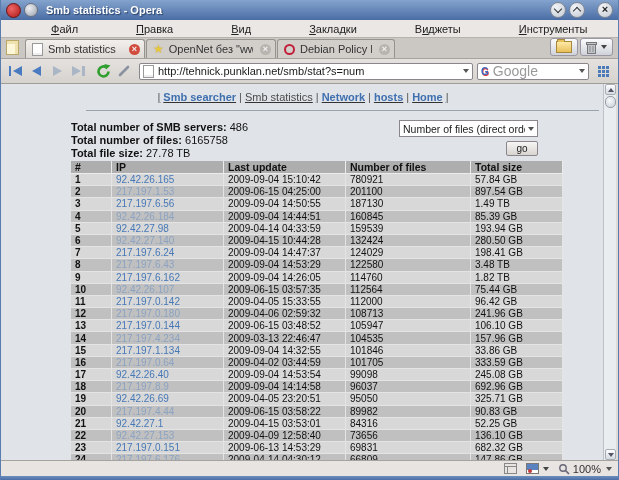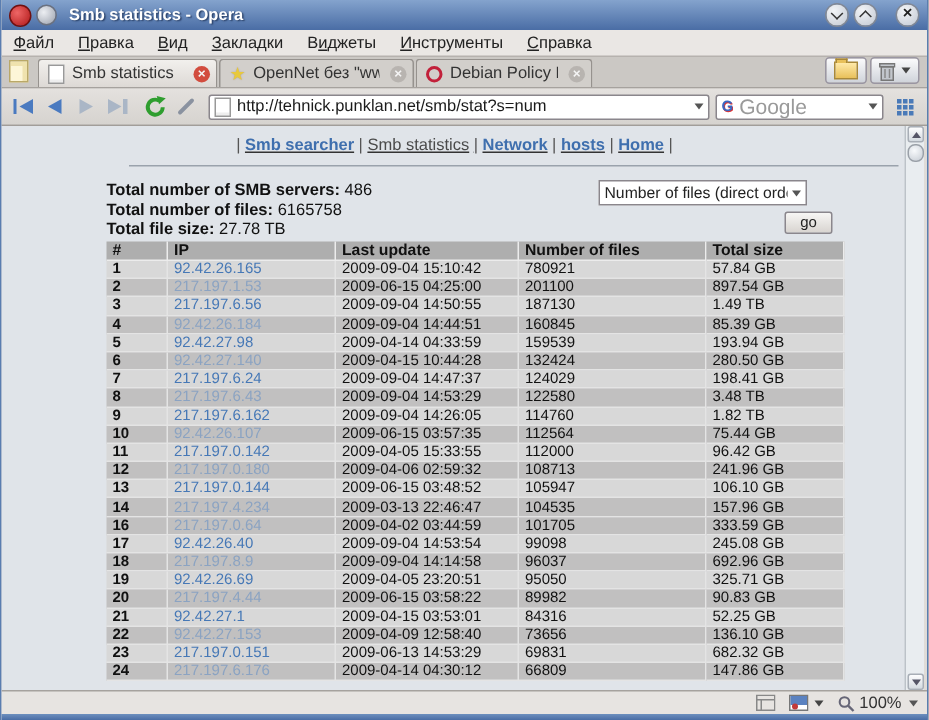--- a/index.html
+++ b/index.html
@@ -17,21 +17,21 @@
           border:1px solid #808896;margin-left:3px;flex:none;position:relative;}
   .winbtn.close{margin:0 5px 0 12px;}
   .winbtn .chev{position:absolute;left:3.5px;top:4px;width:5px;height:5px;border:solid #333;border-width:0 0 1.6px 1.6px;}
   .winbtn .chev.down{transform:rotate(-45deg);top:2.5px;}
   .winbtn .chev.up{transform:rotate(135deg);top:5px;}
   .winbtn .x{position:absolute;left:0;top:0;width:14px;height:13px;text-align:center;font-size:11px;
              font-weight:bold;color:#222;line-height:13px;}
   
   .menubar{position:absolute;left:0;top:20px;width:100%;height:17px;background:#eae7e4;
            border-bottom:1px solid #b6b2ae;display:flex;align-items:center;font-size:11px;color:#222;}
-  .menu-item{padding:1px 8px;cursor:default;}
+  .menu-item{padding:1px 8px;cursor:default;margin-left:42px;}
   .menu-item .accel{text-decoration:underline;}
   
   .tabbar{position:absolute;left:0;top:38px;width:100%;height:20px;background:#cbc8c4;
           border-bottom:1px solid #a6a29e;display:flex;align-items:flex-end;}
   .newpage-icon{width:11px;height:13px;background:#fdf6d8;border:1px solid #b9a868;margin:0 6px 3px 5px;flex:none;
                 box-shadow:inset -3px 3px 0 #efe2ae;}
   .tab{height:19px;display:flex;align-items:center;padding:0 4px 0 6px;box-sizing:border-box;
        border:1px solid #96928e;border-bottom:none;border-radius:3px 3px 0 0;background:#d2cfcb;margin-right:1px;}
   .tab.active{background:linear-gradient(#f2f0ed,#ddd9d5);}
   .tabicon{flex:none;margin-right:5px;}
@@ -72,21 +72,21 @@
   .pagenav{position:absolute;left:0;top:7px;width:100%;text-align:center;font-size:11px;color:#333;text-decoration:underline;}
   .pagenav .navlink{color:#3f6fae;font-weight:bold;margin:0 3px;}
   .pagenav .navcurrent{color:#4a4a4a;margin:0 3px;}
   .pagenav .navsep{color:#555;}
   .rule{position:absolute;left:85px;top:26px;width:513px;height:0;border-top:1px solid #9aa2ac;}
   .totals{position:absolute;left:70px;top:37px;font-size:11px;color:#111;line-height:13px;}
   .totals b{font-weight:bold;}
   .sortsel{position:absolute;left:398px;top:36px;width:139px;height:17px;background:#fff;border:1px solid #8a868c;
            box-sizing:border-box;display:flex;align-items:center;font-size:10.5px;color:#222;padding:0 3px;}
   .sortsel span{flex:1;white-space:nowrap;overflow:hidden;}
-  .gobtn{position:absolute;left:522px;top:57px;width:32px;height:15px;background:linear-gradient(#f7f6f4,#d8d4d0);
+  .gobtn{position:absolute;left:505px;top:57px;width:32px;height:15px;background:linear-gradient(#f7f6f4,#d8d4d0);
          border:1px solid #8a868c;border-radius:2px;box-sizing:border-box;font-size:10px;color:#222;
          display:flex;align-items:center;justify-content:center;}
   table.srv{position:absolute;left:70px;top:77px;border-collapse:separate;border-spacing:0;font-size:10px;color:#111;
             table-layout:fixed;width:467px;}
   table.srv th{background:#aeaeae;font-weight:bold;text-align:left;height:12px;padding:0 0 0 4px;
                border-right:1px solid #ececec;border-bottom:1px solid #ececec;font-size:10.5px;overflow:hidden;white-space:nowrap;}
   table.srv td{height:11.2px;padding:0 0 0 4px;border-right:1px solid #e4e4e4;border-bottom:1px solid #e4e4e4;
                overflow:hidden;white-space:nowrap;line-height:11px;}
   table.srv tr.odd td{background:#d8d8d8;}
   table.srv tr.even td{background:#c1c0c0;}
@@ -343,20 +343,27 @@
             <td class="c3">105947</td>
             <td class="c4">106.10 GB</td>
           </tr>
           <tr class="even">
             <td class="c0">14</td>
             <td class="c1"><span class="iplink">217.197.4.234</span></td>
             <td class="c2">2009-03-13 22:46:47</td>
             <td class="c3">104535</td>
             <td class="c4">157.96 GB</td>
           </tr>
+          <tr class="odd">
+            <td class="c0">15</td>
+            <td class="c1"><span class="iplink">217.197.1.134</span></td>
+            <td class="c2">2009-09-04 14:32:55</td>
+            <td class="c3">101846</td>
+            <td class="c4">33.86 GB</td>
+          </tr>
           <tr class="even">
             <td class="c0">16</td>
             <td class="c1"><span class="iplink">217.197.0.64</span></td>
             <td class="c2">2009-04-02 03:44:59</td>
             <td class="c3">101705</td>
             <td class="c4">333.59 GB</td>
           </tr>
           <tr class="odd">
             <td class="c0">17</td>
             <td class="c1"><span class="iplink">92.42.26.40</span></td>

